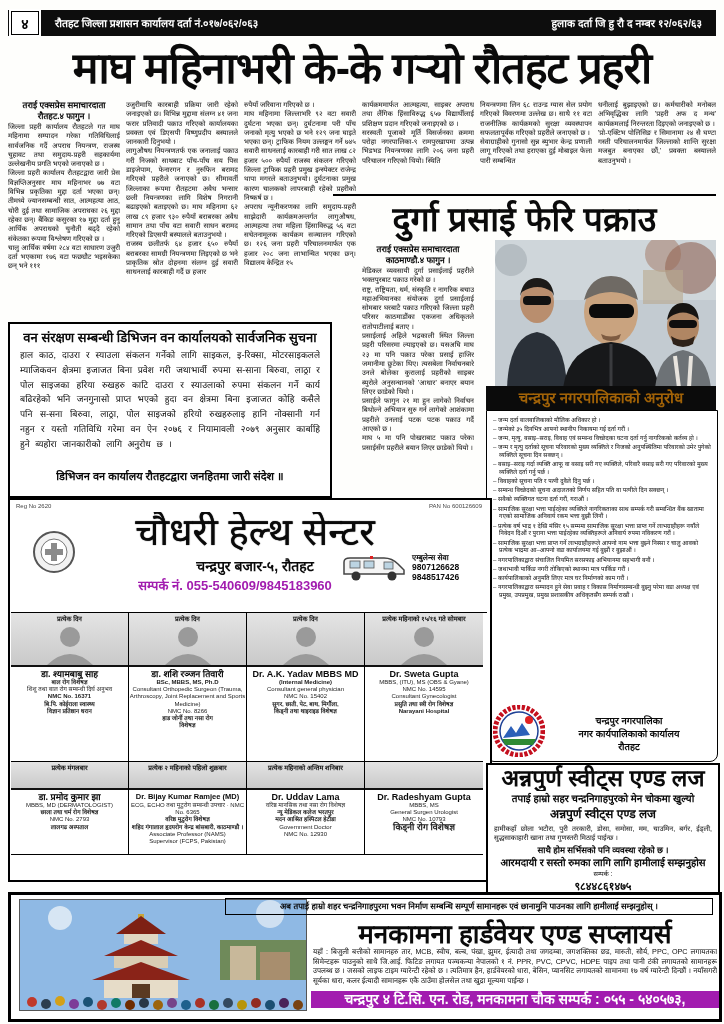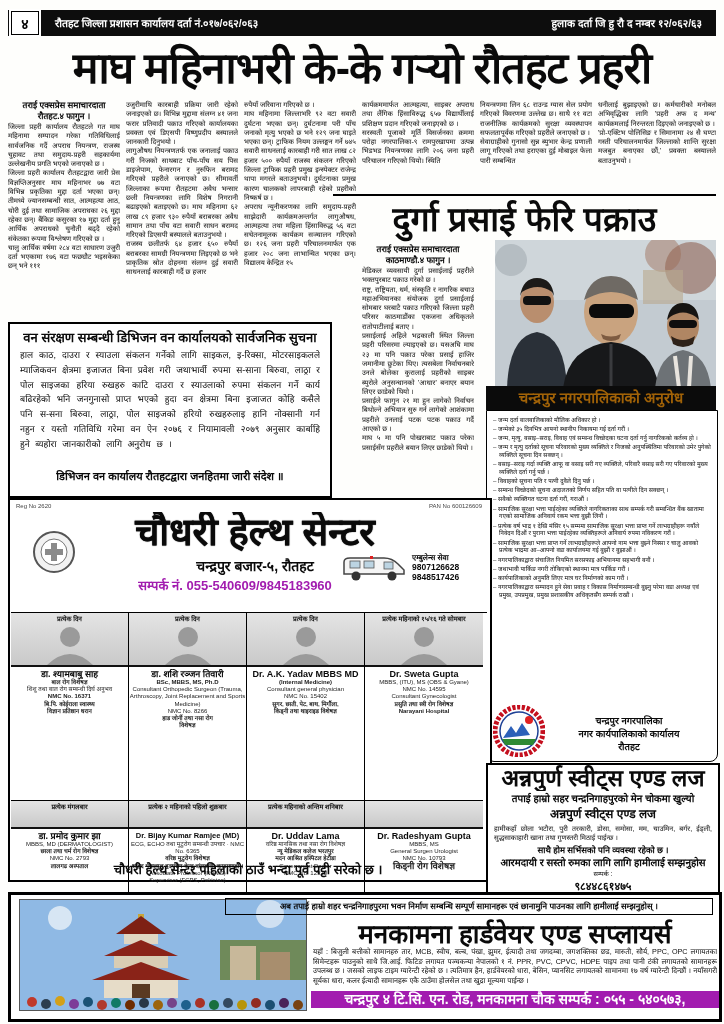--- a/index.html
+++ b/index.html
@@ -38,27 +38,27 @@
 
   .anu-strip{left:486px;top:386px;width:230px;height:24px;background:#0b0b0b;color:#a16207;
              font-size:15px;font-weight:bold;line-height:24px;}
   .anu-box{left:486px;top:410px;width:230px;height:350px;border:1.5px solid #000;border-radius:0 0 8px 8px;background:#fff;}
   .anu-item{font-size:6.1px;line-height:7.9px;padding-left:6px;text-indent:-6px;margin-bottom:1.2px;}
   .anu-item::before{content:"– ";}
   .anu-org{font-size:9.5px;line-height:13px;font-weight:bold;text-align:center;}
 
   
   .health{left:8px;top:498px;width:480px;height:380px;border:2px solid #000;background:#fff;}
-  .h-title{font-size:38px;font-weight:bold;line-height:40px;white-space:nowrap;
+  .h-title{font-size:38px;font-weight:normal;line-height:40px;white-space:nowrap;
            text-shadow:0 0 1px #000;}
   .h-sub{font-size:14px;}
   .h-contact{font-size:13px;color:#a21caf;}
   .tiny{font-size:6px;color:#444;}
   .cards{left:1px;top:112px;width:476px;display:flex;flex-wrap:wrap;border-top:1.5px solid #000;}
-  .card{width:118px;height:188px;border-right:1px solid #000;border-bottom:1px solid #000;
+  .card{width:118px;height:149px;border-right:1px solid #000;border-bottom:1px solid #000;
         box-sizing:border-box;overflow:hidden;}
   .card:nth-child(4n){border-right:none;}
   .card.r2{height:93px;}
   .card-photo{position:relative;height:52px;background:linear-gradient(#e4e4e4,#c9c9c9);
               border-bottom:2px solid #111;overflow:hidden;}
   .r2 .card-photo{height:26px;}
   .card-banner{position:absolute;top:1px;left:0;right:0;font-size:6.5px;font-weight:bold;text-align:center;color:#111;}
   .card-name{font-size:9px;font-weight:bold;text-align:center;margin-top:2px;line-height:10px;}
   .card-line{font-size:6px;line-height:7.2px;text-align:center;color:#222;}
   .h-note{font-size:13px;}
@@ -326,21 +326,20 @@
         <div class="card-photo">
           <div class="card-banner"></div>
         </div>
         <div class="card-name ovh">Dr. Radeshyam Gupta</div>
         <div class="card-line">MBBS, MS</div>
         <div class="card-line">General Surgen Urologist</div>
         <div class="card-line">NMC No. 10793</div>
         <div class="card-line b" style="font-size:9px;">किड्नी रोग विशेषज्ञ</div>
       </div>
     </div>
-    <div class="abs h-note b ctr" style="left:0;bottom:2px;width:476px;">चौधरी हेल्थ सेन्टर पहिलाको ठाउँ भन्दा पूर्व पट्टी सरेको छ ।</div>
   </div>
 
   <div class="abs anna">
     <div class="anna-title ctr ovh">अन्नपुर्ण स्वीट्स एण्ड लज</div>
     <div class="anna-l1 b ctr">तपाई हाम्रो सहर चन्द्रनिगाहपुरको मेन चोकमा खुल्यो</div>
     <div class="anna-l2 b ctr">अन्नपुर्ण स्वीट्स एण्ड लज</div>
     <div class="anna-menu just" style="margin:2px 6px;">हामीकहाँ छोला भटौरा, पुरी तरकारी, डोसा, समोसा, मम, चाउमिन, बर्गर, ईड्ली, सुद्धसाकाहारी खाना तथा गुणस्तरी मिठाई पाईन्छ ।</div>
     <div class="anna-home b ctr">साथै होम सर्भिसको पनि व्यवस्था रहेको छ ।</div>
     <div class="anna-rooms b ctr">आरमदायी र सस्तो रुमका लागि लागि हामीलाई सम्झनुहोस</div>
     <div class="anna-c ctr">सम्पर्क :</div>

